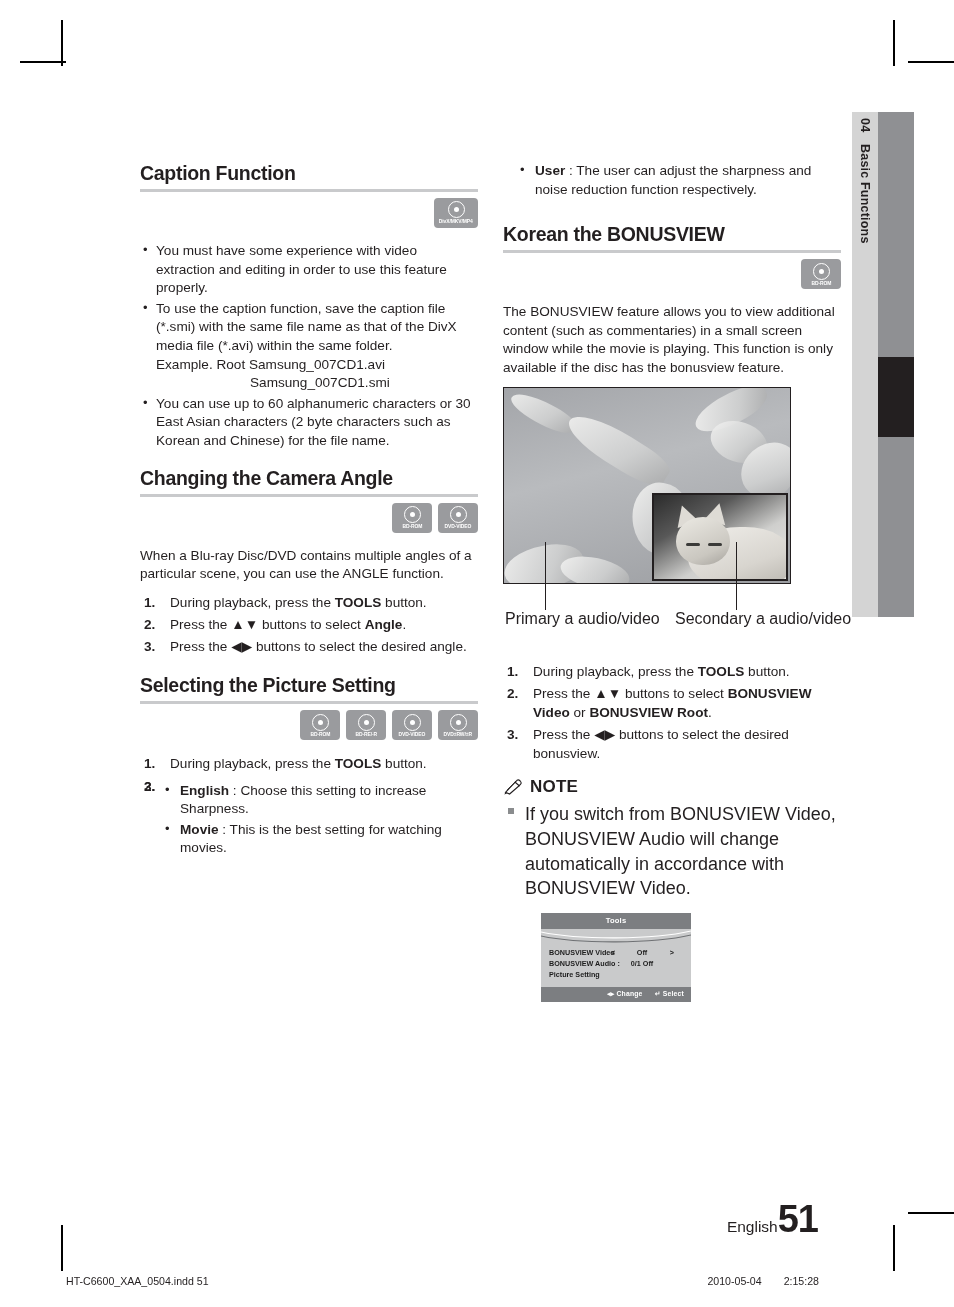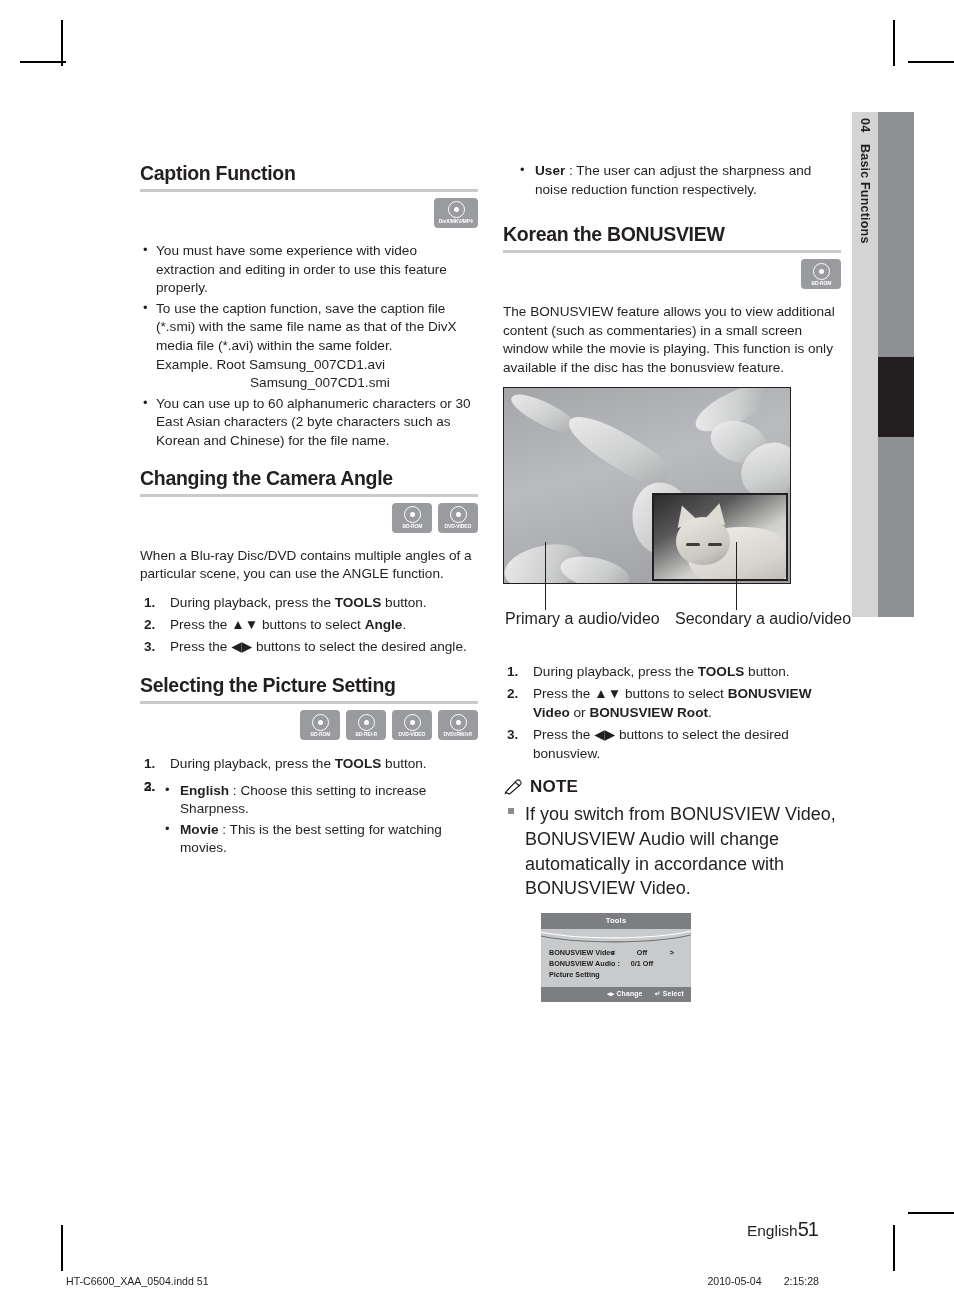--- a/index.html
+++ b/index.html
@@ -369,21 +369,21 @@
 
   
   .pagefoot {
     position: absolute;
     right: 136px;
     bottom: 66px;
     display: flex;
     align-items: baseline;
   }
   .pagefoot .lang { font-size: 15.5px; color: #231f20; }
-  .pagefoot .pnum { font-size: 20px; font-weight: normal; color: #231f20; letter-spacing: -1px; }
+  .pagefoot .pnum { font-size: 38px; font-weight: bold; color: #231f20; letter-spacing: -1px; }
 
   .printinfo {
     position: absolute;
     bottom: 20px;
     font-size: 10.6px;
     color: #231f20;
   }
   .printinfo.left { left: 66px; }
   .printinfo.right { right: 135px; display: flex; gap: 22px; }
 </style>

